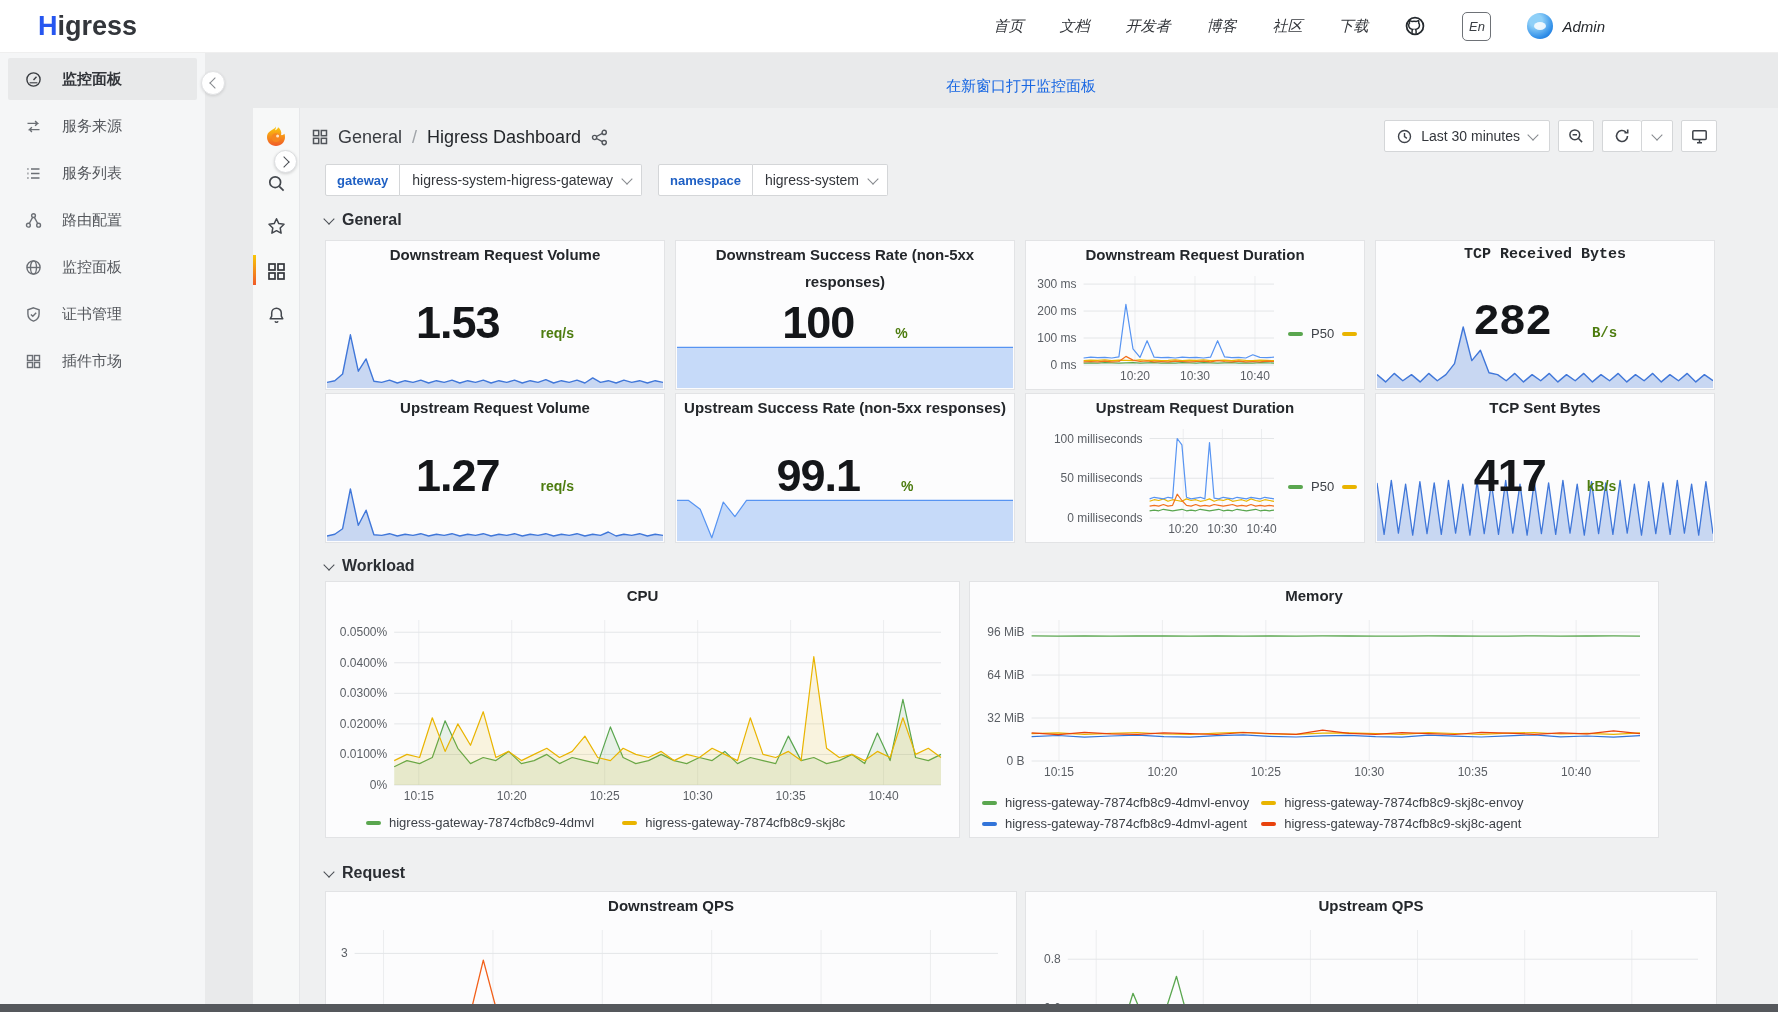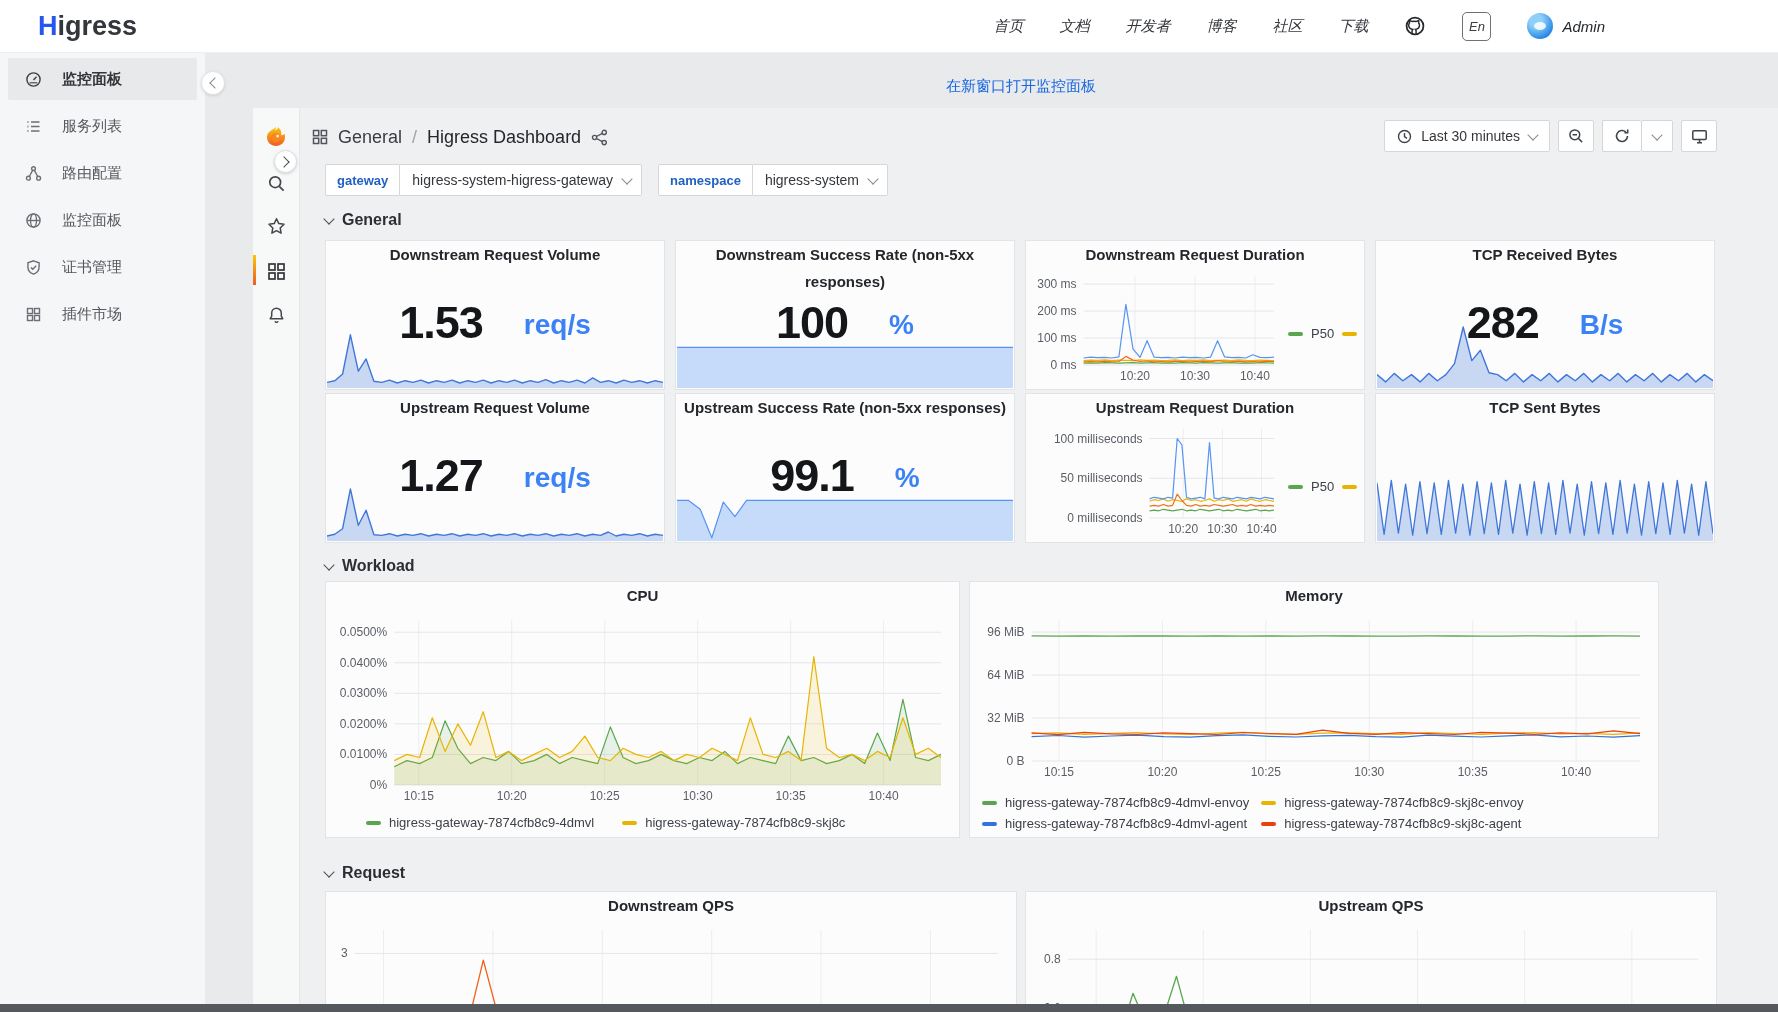--- a/index.html
+++ b/index.html
@@ -73,32 +73,32 @@
   .var-value{height:30px;background:#fff;border:1px solid #d4d6d8;border-left:none;border-radius:0 2px 2px 0;
              display:flex;align-items:center;gap:10px;padding:0 10px 0 12px;font-size:14px;color:#33363b;cursor:pointer;}
   
   .section-hd{position:absolute;left:72px;height:24px;display:flex;align-items:center;gap:9px;
               font-size:16px;font-weight:600;color:#2b2e33;cursor:pointer;}
   .section-hd .chev{border-color:#4a4e54;}
   .sec-general{top:100px;} .sec-workload{top:446px;} .sec-request{top:753px;}
   
   .panel{position:absolute;background:#fcfcfd;border:1px solid #e2e3e5;box-sizing:border-box;overflow:hidden;}
   .p-r1c1{left:72px;top:132px;width:340px;height:150px;} .p-r1c2{left:422px;top:132px;width:340px;height:150px;}
-  .p-r1c3{left:772px;top:132px;width:340px;height:150px;} .p-r1c4{left:1122px;top:132px;width:340px;height:150px;}
+  .p-r1c3{left:772px;top:132px;width:340px;height:150px;} .p-r1c4{left:1122px;top:132px;width:340px;height:150px;font-family:Liberation Mono, monospace;}
   .p-r2c1{left:72px;top:285px;width:340px;height:150px;} .p-r2c2{left:422px;top:285px;width:340px;height:150px;}
   .p-r2c3{left:772px;top:285px;width:340px;height:150px;} .p-r2c4{left:1122px;top:285px;width:340px;height:150px;}
   .p-cpu{left:72px;top:473px;width:635px;height:257px;}
   .p-mem{left:716px;top:473px;width:690px;height:257px;}
   .p-dsqps{left:72px;top:783px;width:692px;height:300px;}
   .p-usqps{left:772px;top:783px;width:692px;height:300px;}
   .pt{height:27px;line-height:27px;text-align:center;font-size:15px;font-weight:600;color:#24272b;cursor:pointer;}
   .stat{position:absolute;left:0;right:0;top:55%;transform:translateY(-50%);display:flex;
         justify-content:center;align-items:flex-end;z-index:2;gap:36px;}
   .stat .v{font-size:45px;font-weight:700;color:#141619;line-height:1;letter-spacing:-1px;}
-  .stat .u{font-size:28px;font-weight:700;color:#3b82f6;margin:0 0 4px 5px;}
+  .stat .u{font-size:14px;font-weight:700;color:#4d7c0f;margin:0 0 4px 5px;}
   .spark{position:absolute;left:1px;right:1px;bottom:1px;z-index:1;}
   .h56{height:56px;} .h64{height:64px;} .h66{height:66px;} .h52{height:52px;}
   .chart-flex{position:absolute;left:4px;right:4px;top:27px;bottom:4px;display:flex;}
   .chart-grow{flex:1 1 auto;position:relative;}
   .legend-right{flex:0 0 72px;display:flex;flex-direction:row;gap:8px;padding:14px 0 0 6px;}
   .legend-item{display:flex;align-items:center;gap:8px;font-size:13px;color:#3e4248;cursor:pointer;}
   .swatch{display:inline-block;width:15px;height:4px;border-radius:2px;flex:0 0 auto;}
   .chart-main{position:absolute;left:8px;right:10px;}
   .cm-cpu{top:30px;bottom:32px;} .cm-mem{top:30px;bottom:56px;} .cm-qps{top:30px;height:252px;}
   .legend-bottom{position:absolute;left:40px;bottom:7px;display:flex;gap:28px;}
@@ -136,20 +136,27 @@
 </div>
 
 <div class="app-sidebar">
   <div class="side-item active">
     <svg viewBox="0 0 17 17">
         <circle cx="8.5" cy="8.5" r="6.6"></circle>
         <path d="M8.5 8.9l3-3.2"></path>
         <path d="M4.6 11.8h7.8" stroke-width="1.1"></path>
       </svg>
     <span>监控面板</span>
+  </div>
+  <div class="side-item">
+    <svg viewBox="0 0 17 17">
+        <path d="M2.5 5.4h10l-2.4-2.4M12.5 5.4l-2.4 2.4"></path>
+        <path d="M14.5 11.6h-10l2.4-2.4M4.5 11.6l2.4 2.4"></path>
+      </svg>
+    <span>服务来源</span>
   </div>
   <div class="side-item">
     <svg viewBox="0 0 17 17">
         <path d="M6 4h8.5M6 8.5h8.5M6 13h8.5"></path>
         <path d="M2.5 4h.9M2.5 8.5h.9M2.5 13h.9" stroke-width="1.8"></path>
       </svg>
     <span>服务列表</span>
   </div>
   <div class="side-item">
     <svg viewBox="0 0 17 17">
@@ -472,20 +479,24 @@
           </div>
           <div class="legend-item">
             <span class="swatch" style="background: rgb(242, 112, 29);"></span>
             <span>Avg</span>
           </div>
         </div>
     </div>
   </div>
   <div class="panel p-r2c4">
     <div class="pt">TCP Sent Bytes</div>
+    <div class="stat">
+        <span class="v">417</span>
+        <span class="u">kB/s</span>
+      </div>
     <div class="spark h66">
         <svg width="336" height="66">
           <path d="M0.0 7.9L7.1 59.4L14.3 5.3L21.4 58.1L28.6 9.2L35.7 60.1L42.9 6.6L50.0 58.7L57.2 7.9L64.3 59.4L71.5 5.3L78.6 58.1L85.8 9.2L92.9 60.1L100.1 6.6L107.2 58.7L114.4 7.9L121.5 59.4L128.7 5.3L135.8 58.1L143.0 9.2L150.1 60.1L157.3 6.6L164.4 58.7L171.6 7.9L178.7 59.4L185.9 5.3L193.0 58.1L200.2 9.2L207.3 60.1L214.5 6.6L221.6 58.7L228.8 7.9L235.9 59.4L243.1 5.3L250.2 58.1L257.4 9.2L264.5 60.1L271.7 6.6L278.8 58.7L286.0 7.9L293.1 59.4L300.3 5.3L307.4 58.1L314.6 9.2L321.7 60.1L328.9 6.6L336.0 58.7L336 66L0 66Z" fill="#4077d9" fill-opacity="0.28" stroke="none"></path>
           <path d="M0.0 7.9L7.1 59.4L14.3 5.3L21.4 58.1L28.6 9.2L35.7 60.1L42.9 6.6L50.0 58.7L57.2 7.9L64.3 59.4L71.5 5.3L78.6 58.1L85.8 9.2L92.9 60.1L100.1 6.6L107.2 58.7L114.4 7.9L121.5 59.4L128.7 5.3L135.8 58.1L143.0 9.2L150.1 60.1L157.3 6.6L164.4 58.7L171.6 7.9L178.7 59.4L185.9 5.3L193.0 58.1L200.2 9.2L207.3 60.1L214.5 6.6L221.6 58.7L228.8 7.9L235.9 59.4L243.1 5.3L250.2 58.1L257.4 9.2L264.5 60.1L271.7 6.6L278.8 58.7L286.0 7.9L293.1 59.4L300.3 5.3L307.4 58.1L314.6 9.2L321.7 60.1L328.9 6.6L336.0 58.7" fill="none" stroke="#4077d9" stroke-width="1.3" stroke-linejoin="round"></path>
         </svg>
       </div>
   </div>
 
   <div class="panel p-cpu">
     <div class="pt">CPU</div>

